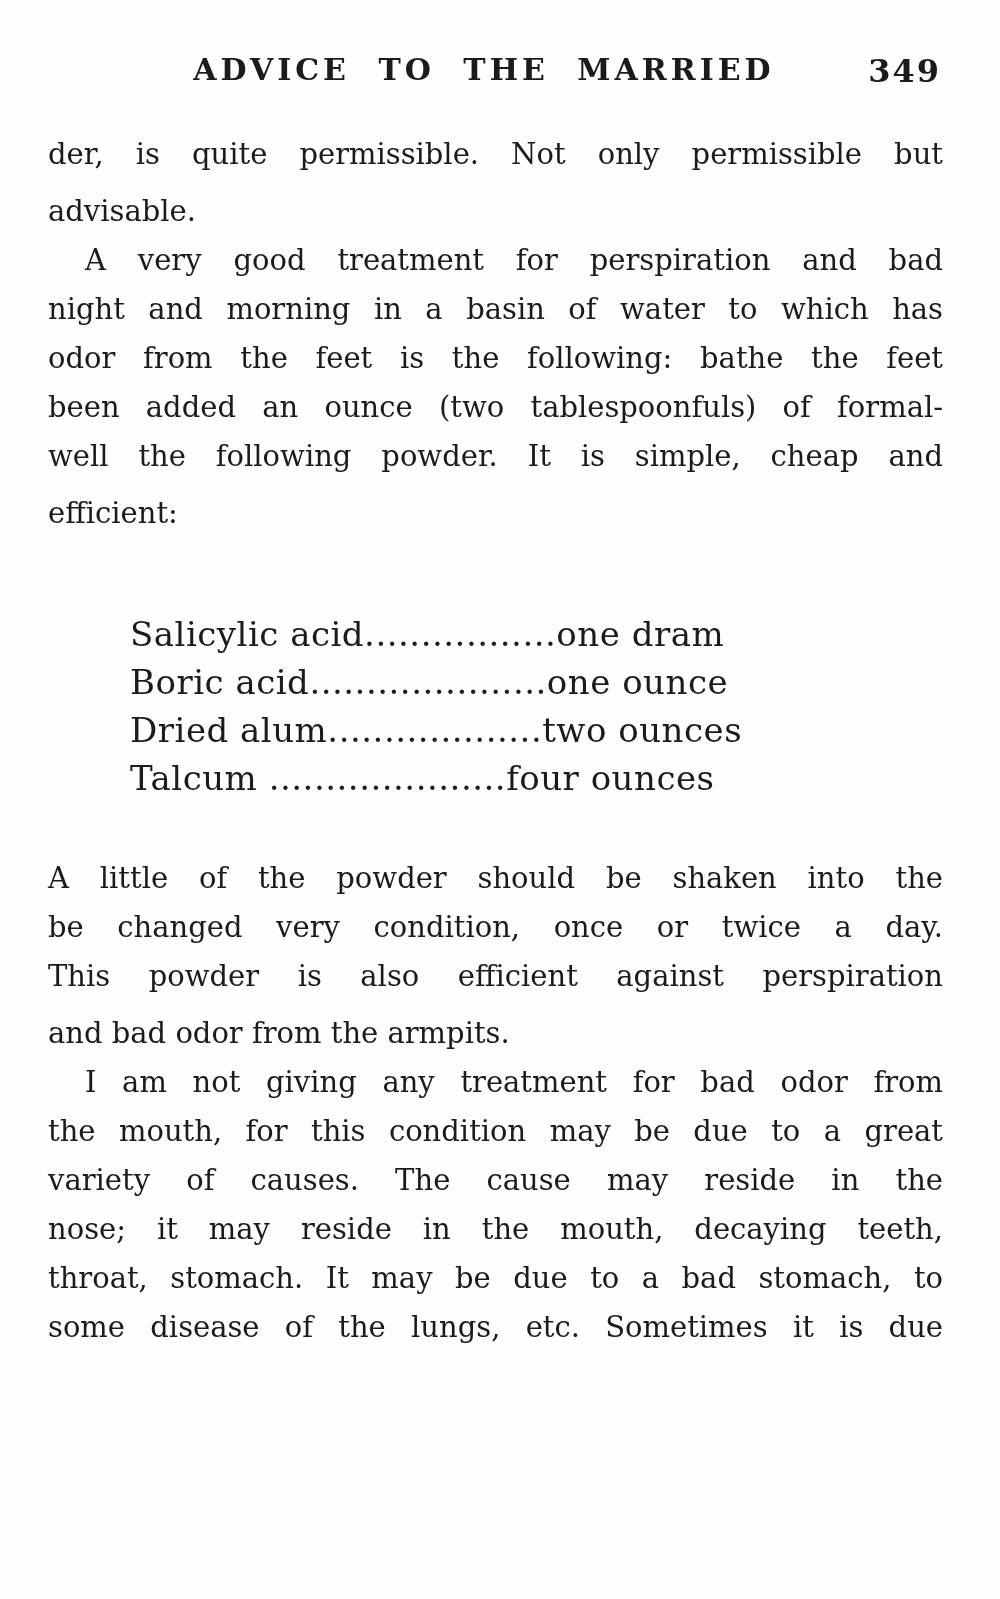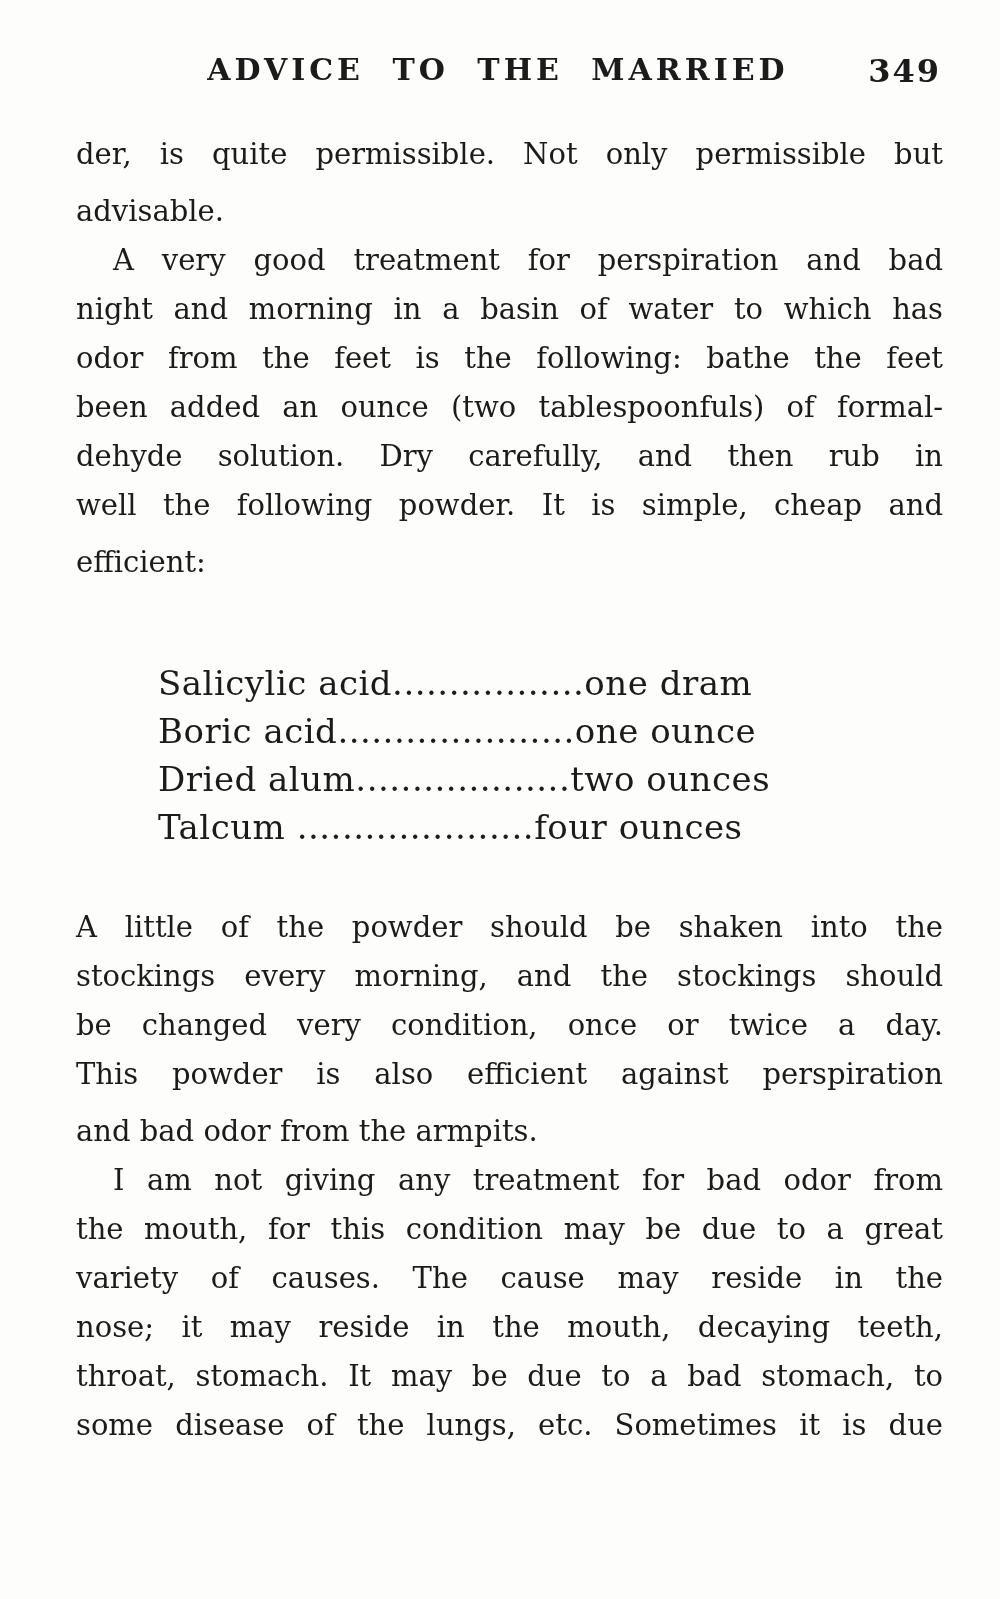--- a/index.html
+++ b/index.html
@@ -13,21 +13,21 @@
     font-family: "DejaVu Serif", "Liberation Serif", serif;
     color: #1b1b1b;
     overflow: hidden;
   }
   .page {
     position: relative;
     width: 1000px;
     height: 1599px;
     box-sizing: border-box;
     background: #fdfdfb;
-    padding: 52px 57px 0 76px;
+    padding: 52px 57px 0 48px;
   }
   .page-header {
     position: relative;
     height: 42px;
     margin-bottom: 36px;
   }
   .running-title {
     position: absolute;
     left: 50%;
     top: 0;
@@ -89,33 +89,31 @@
   <main class="body-text" id="body-text">
       <div class="paragraph">
         <div class="line">der, is quite permissible. Not only permissible but</div>
         <div class="line last">advisable.</div>
       </div>
       <div class="paragraph indent">
         <div class="line">A very good treatment for perspiration and bad</div>
         <div class="line">night and morning in a basin of water to which has</div>
         <div class="line">odor from the feet is the following: bathe the feet</div>
         <div class="line">been added an ounce (two tablespoonfuls) of formal-</div>
-        <div class="line">dehyde solution. Dry carefully, and then rub in</div>
         <div class="line">well the following powder. It is simple, cheap and</div>
         <div class="line last">efficient:</div>
       </div>
       <div class="recipe">
         <div class="recipe-line">Salicylic acid.................one dram</div>
         <div class="recipe-line">Boric acid.....................one ounce</div>
         <div class="recipe-line">Dried alum...................two ounces</div>
         <div class="recipe-line">Talcum .....................four ounces</div>
       </div>
       <div class="paragraph">
         <div class="line">A little of the powder should be shaken into the</div>
-        <div class="line">stockings every morning, and the stockings should</div>
         <div class="line">be changed very condition, once or twice a day.</div>
         <div class="line">This powder is also efficient against perspiration</div>
         <div class="line last">and bad odor from the armpits.</div>
       </div>
       <div class="paragraph indent">
         <div class="line">I am not giving any treatment for bad odor from</div>
         <div class="line">the mouth, for this condition may be due to a great</div>
         <div class="line">variety of causes. The cause may reside in the</div>
         <div class="line">nose; it may reside in the mouth, decaying teeth,</div>
         <div class="line">throat, stomach. It may be due to a bad stomach, to</div>

